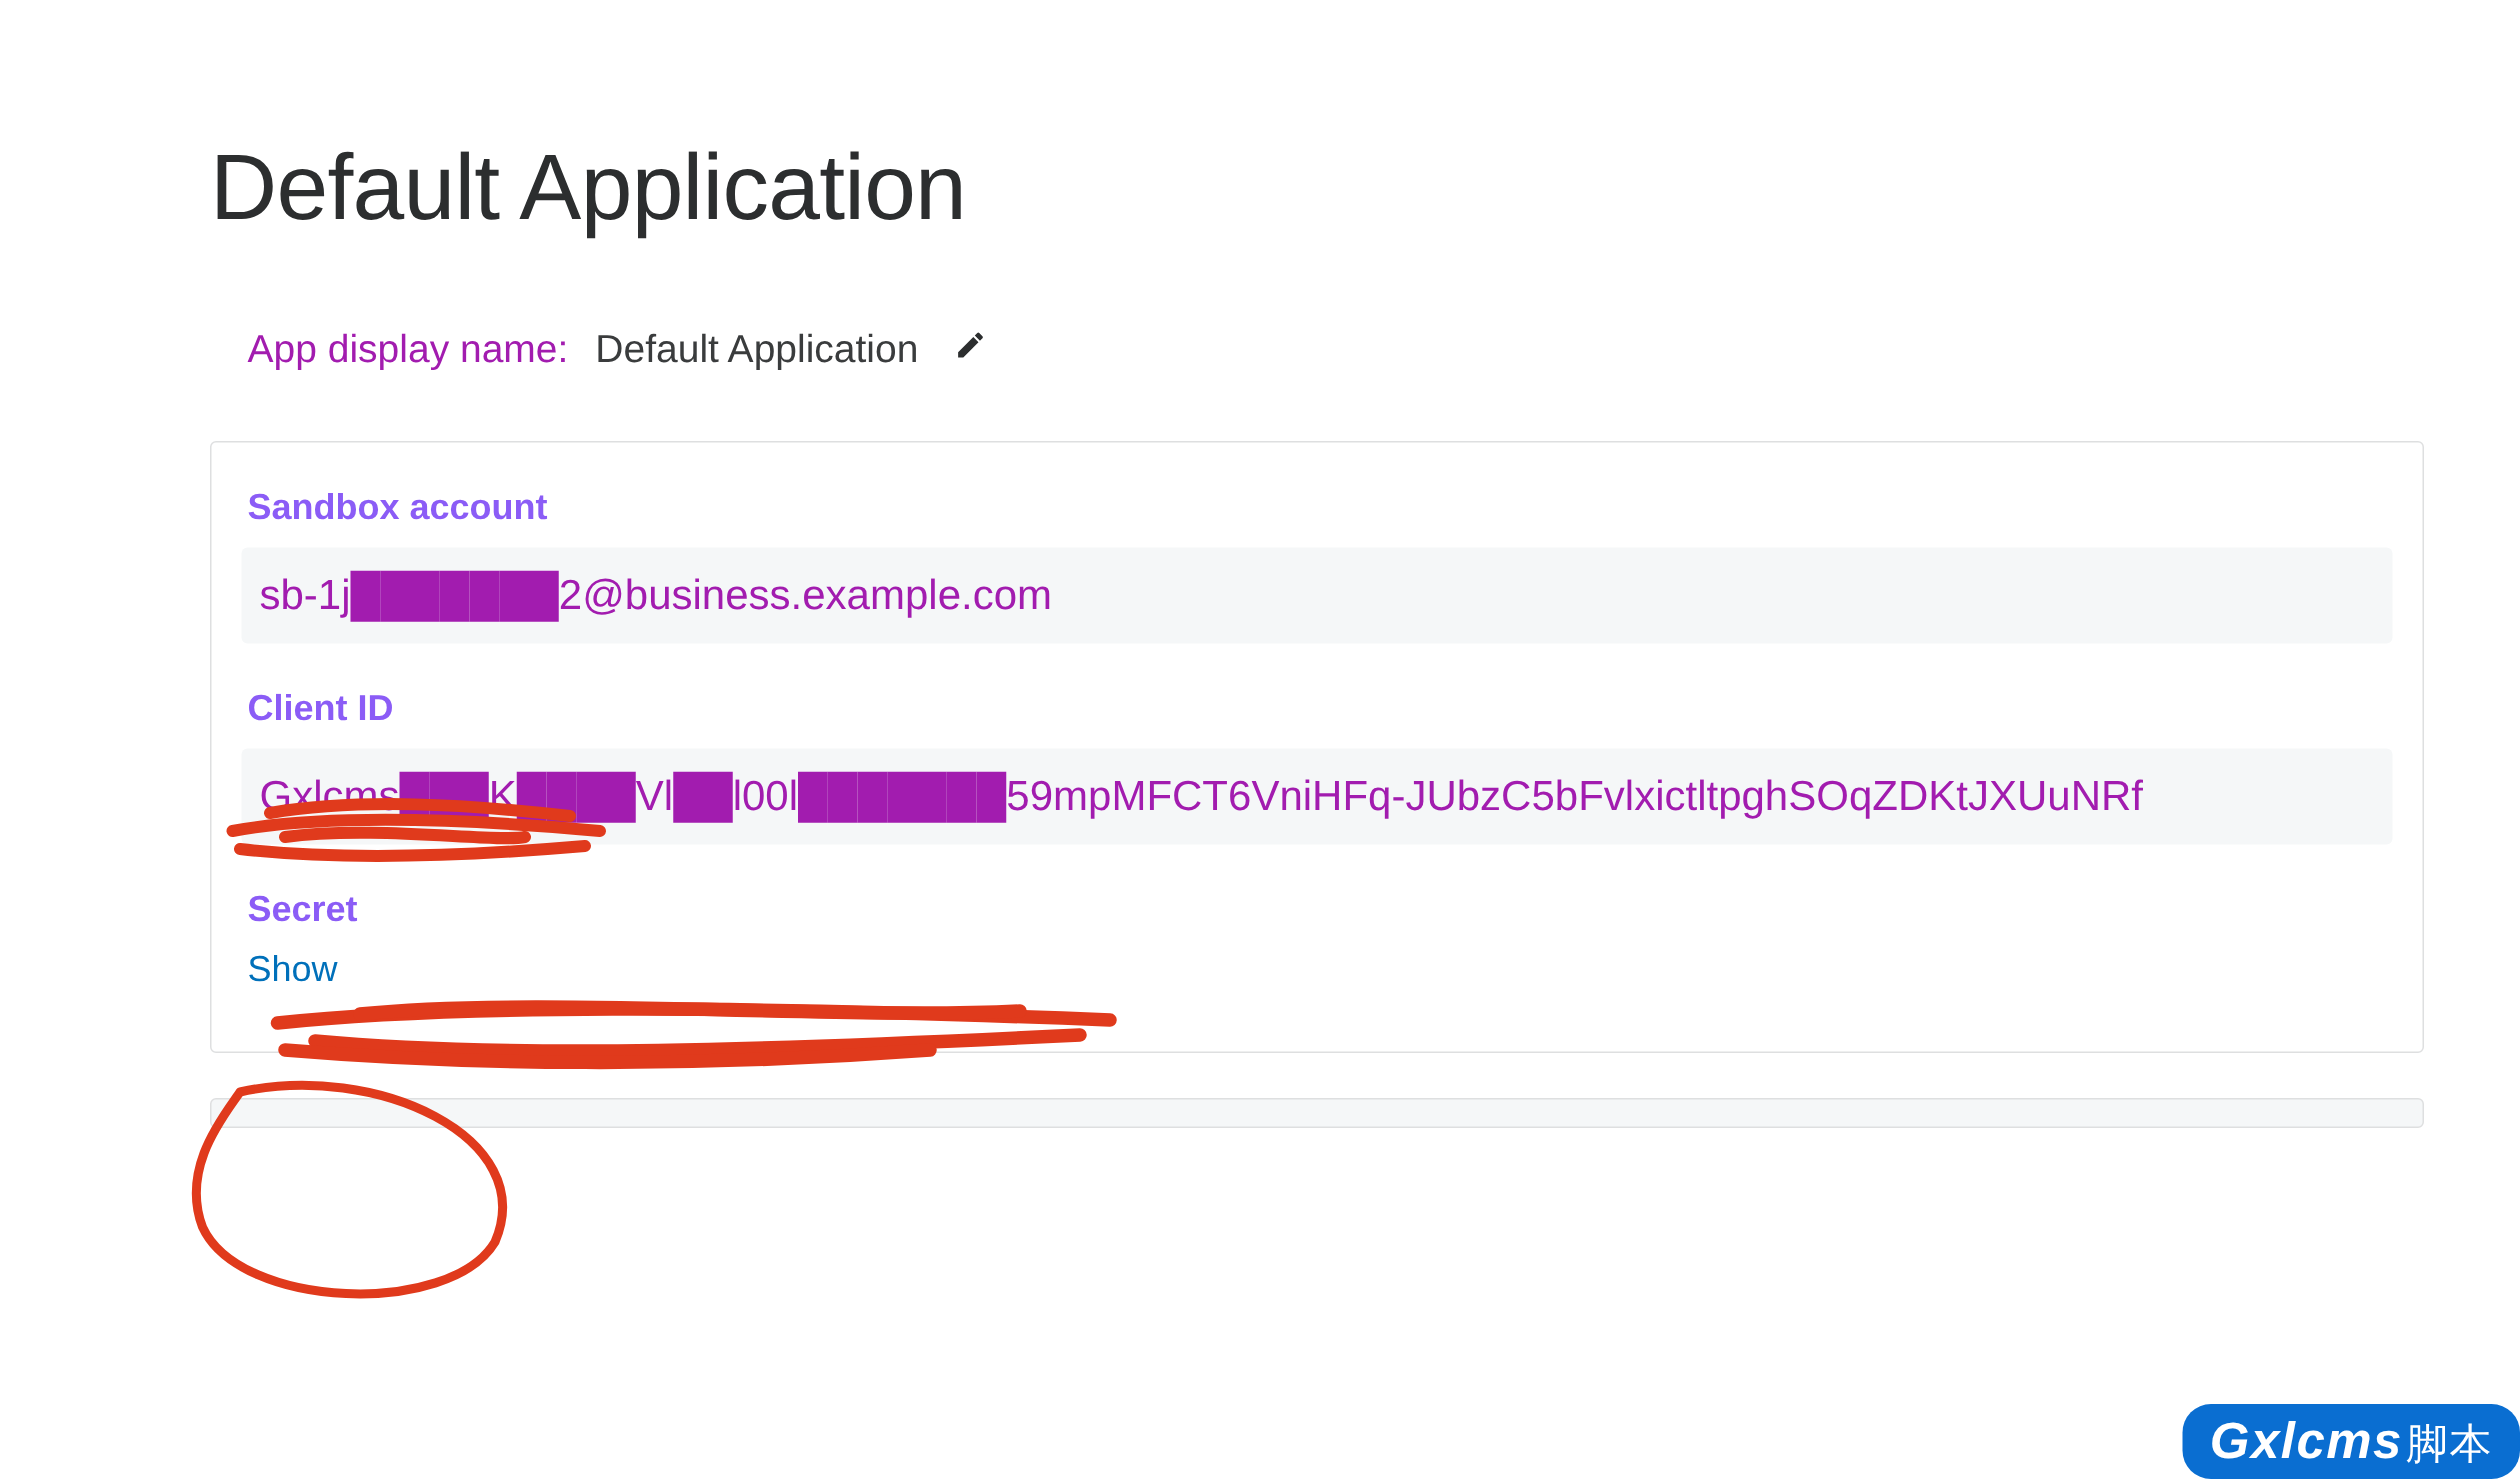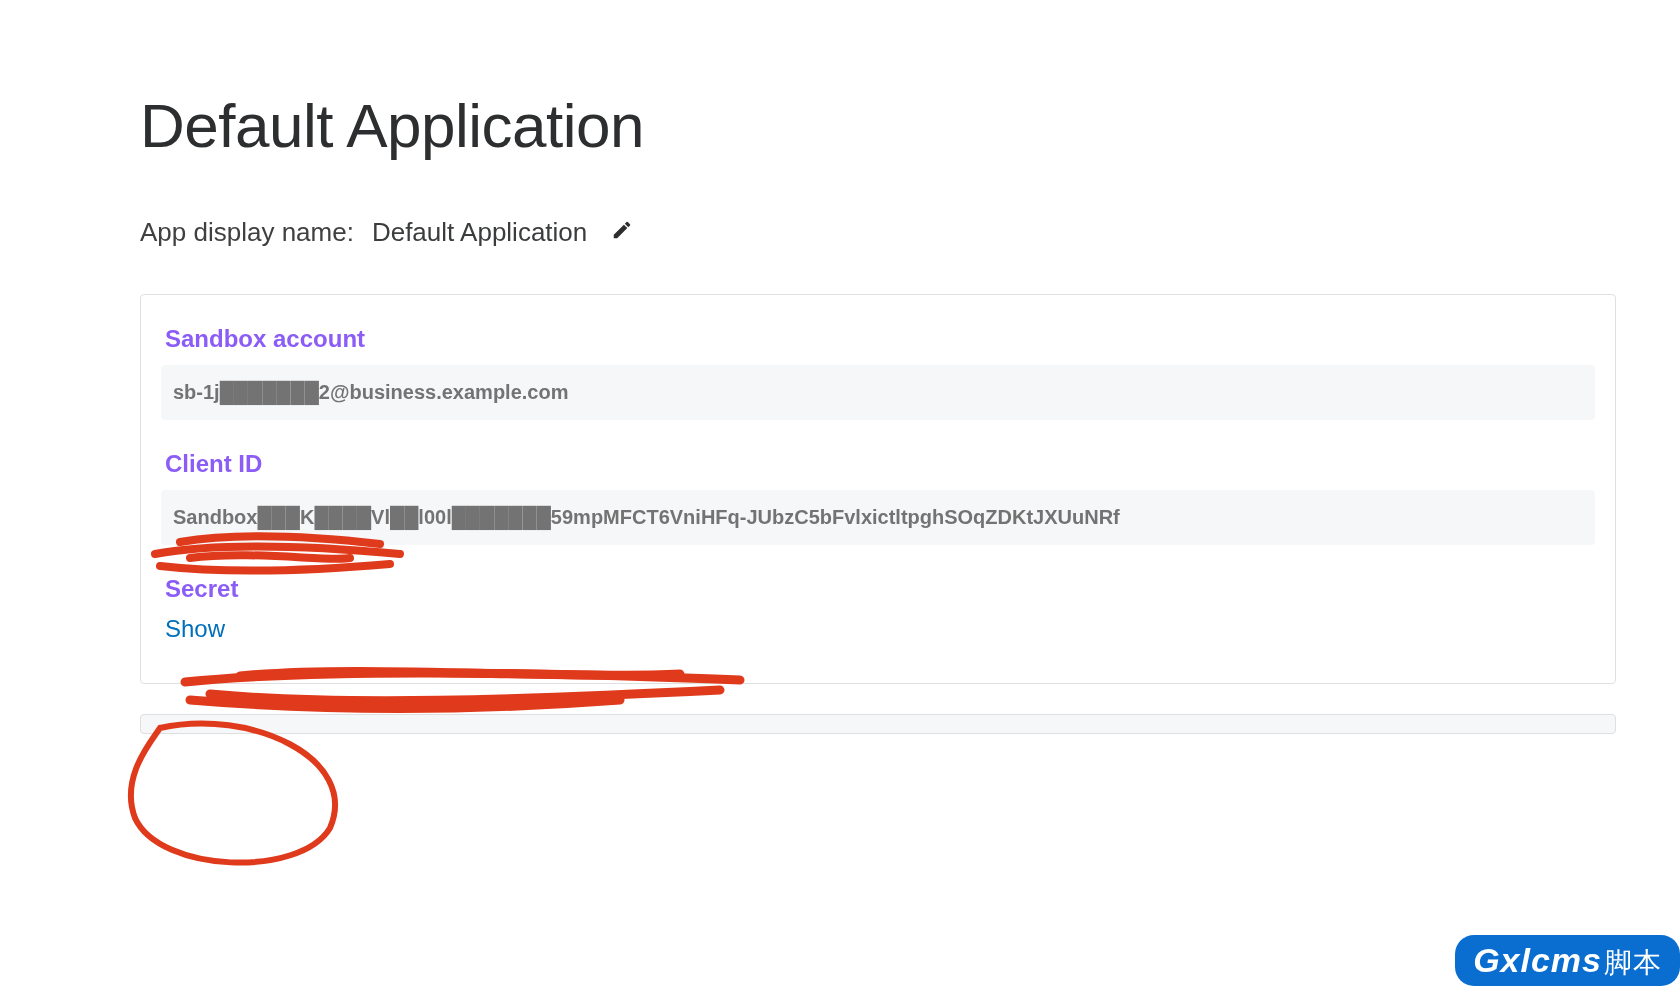--- a/index.html
+++ b/index.html
@@ -24,21 +24,21 @@
   }
   .display-name-row {
     display: flex;
     align-items: center;
     gap: 18px;
     font-size: 26px;
     font-weight: 300;
     color: #3a3c3d;
     margin-bottom: 46px;
   }
-  .display-name-label { color: #404040; }
+  .display-name-label { color: #a21caf; margin-left: 25px; }
   .display-name-value { color: #3a3c3d; }
   .edit-icon {
     width: 22px;
     height: 22px;
     fill: #2c2e2f;
     cursor: pointer;
     margin-left: 6px;
   }
   .panel {
     border: 1px solid #dedfe0;
@@ -62,23 +62,23 @@
     font-size: 24px;
     font-weight: 600;
     color: #8b5cf6;
     margin-bottom: 12px;
     padding-left: 4px;
   }
   .field-box {
     background: #f5f7f8;
     border-radius: 4px;
     padding: 16px 12px;
-    font-size: 20px;
-    font-weight: 700;
-    color: #737373;
+    font-size: 28px;
+    font-weight: 400;
+    color: #a21caf;
     margin-bottom: 30px;
     word-break: break-all;
   }
   .show-link {
     color: #0070ba;
     font-size: 24px;
     font-weight: 400;
     cursor: pointer;
     padding-left: 4px;
     display: inline-block;
@@ -130,21 +130,21 @@
     </span>
   </div>
 
   <div class="panel">
     <div class="panel-body">
 
       <div class="field-label">Sandbox account</div>
       <div class="field-box">sb-1j███████2@business.example.com</div>
 
       <div class="field-label">Client ID</div>
-      <div class="field-box">Sandbox███K████Vl██l00l███████59mpMFCT6VniHFq-JUbzC5bFvlxictltpghSOqZDKtJXUuNRf</div>
+      <div class="field-box">Gxlcms███K████Vl██l00l███████59mpMFCT6VniHFq-JUbzC5bFvlxictltpghSOqZDKtJXUuNRf</div>
 
       <div class="field-label">Secret</div>
       <span class="show-link">Show</span>
 
     </div>
   </div>
 
   <div class="panel-stub"></div>
 
 </div>

